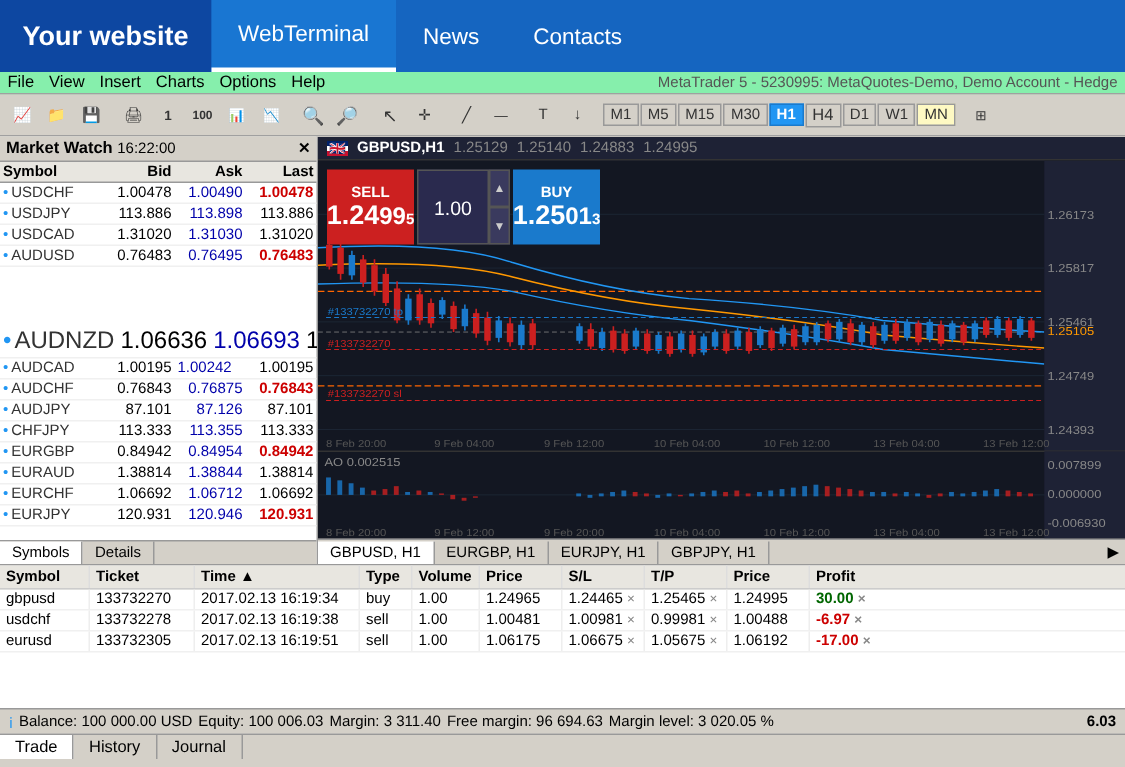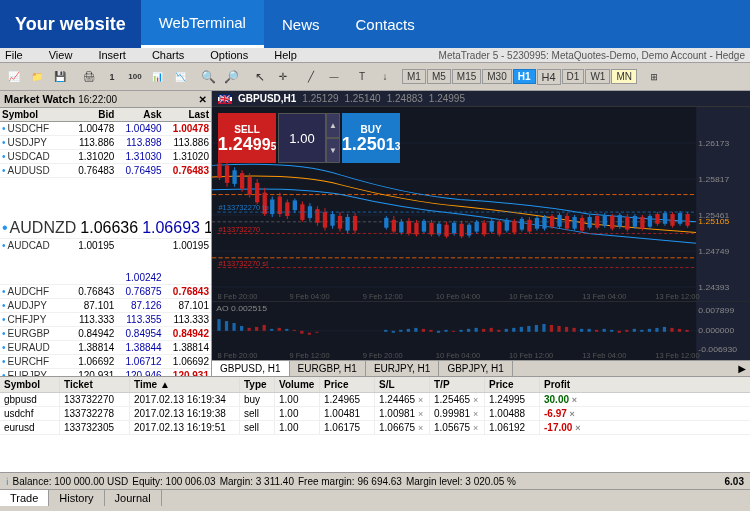--- a/index.html
+++ b/index.html
@@ -14,21 +14,21 @@
 </head>
 <body>
 
 <div style="display:flex; align-items:stretch; height:48px; background:#1565c0;">
   <div style="background:#0d47a1; color:white; font-size:18px; font-weight:bold; padding:0 15px; display:flex; align-items:center; min-width:140px;">Your website</div>
   <div style="color:white; font-size:15px; padding:0 18px; display:flex; align-items:center; cursor:pointer; background:#1976d2; border-bottom:3px solid #fff;">WebTerminal</div>
   <div style="color:white; font-size:15px; padding:0 18px; display:flex; align-items:center; cursor:pointer;">News</div>
   <div style="color:white; font-size:15px; padding:0 18px; display:flex; align-items:center; cursor:pointer;">Contacts</div>
 </div>
 
-<div style="background:#e5e5e5; border-bottom:1px solid #a0a0a0; padding:1px 5px; display:flex; gap:26px; font-size:11px; align-items:center;">
+<div style="background:#86efac; border-bottom:1px solid #a0a0a0; padding:1px 5px; display:flex; gap:10px; font-size:11px; align-items:center;">
   <span>File</span>
   <span>View</span>
   <span>Insert</span>
   <span>Charts</span>
   <span>Options</span>
   <span>Help</span>
   <span style="margin-left:auto; font-size:10px; color:#555;">MetaTrader 5 - 5230995: MetaQuotes-Demo, Demo Account - Hedge</span>
 </div>
 
 <div style="background:#d4d0c8; border-bottom:1px solid #a0a0a0; padding:1px 4px; display:flex; align-items:center; gap:1px; height:28px; flex-wrap:nowrap;">
@@ -124,21 +124,21 @@
       </div>
       <div style="padding:1px 2px;flex:1;text-align:right;">1.06636</div>
       <div style="padding:1px 2px;flex:1;text-align:right;color:#0000aa;">1.06693</div>
       <div style="padding:1px 2px;flex:1;text-align:right;">1.06636</div>
     </div>
           <div style="display: flex; border-bottom: 1px solid rgb(240, 240, 240); font-size: 10px; cursor: pointer;">
       <div style="padding:1px 2px;flex:1.5;text-align:left;color:#333;">
         <span style="color:#2196f3;margin-right:2px;">•</span>AUDCAD
       </div>
       <div style="padding:1px 2px;flex:1;text-align:right;">1.00195</div>
-      <div style="padding:1px 2px;flex:1;text-align:right;color:#0000aa;margin-top:32px;">1.00242</div>
+      <div style="padding:1px 2px;flex:1;color:#0000aa;">1.00242</div>
       <div style="padding:1px 2px;flex:1;text-align:right;">1.00195</div>
     </div>
           <div style="display: flex; border-bottom: 1px solid rgb(240, 240, 240); font-size: 10px; cursor: pointer;">
       <div style="padding:1px 2px;flex:1.5;text-align:left;color:#333;">
         <span style="color:#2196f3;margin-right:2px;">•</span>AUDCHF
       </div>
       <div style="padding:1px 2px;flex:1;text-align:right;">0.76843</div>
       <div style="padding:1px 2px;flex:1;text-align:right;color:#0000aa;">0.76875</div>
       <div style="padding:1px 2px;flex:1;text-align:right;color:#cc0000;font-weight:bold;">0.76843</div>
     </div>
@@ -184,20 +184,24 @@
     </div>
           <div style="display: flex; border-bottom: 1px solid rgb(240, 240, 240); font-size: 10px; cursor: pointer;">
       <div style="padding:1px 2px;flex:1.5;text-align:left;color:#333;">
         <span style="color:#2196f3;margin-right:2px;">•</span>EURJPY
       </div>
       <div style="padding:1px 2px;flex:1;text-align:right;">120.931</div>
       <div style="padding:1px 2px;flex:1;text-align:right;color:#0000aa;">120.946</div>
       <div style="padding:1px 2px;flex:1;text-align:right;color:#cc0000;font-weight:bold;">120.931</div>
     </div>
         </div>
+      <div style="display:flex;background:#d4d0c8;border-top:1px solid #999;">
+        <div style="padding:2px 8px;font-size:10px;border-right:1px solid #999;cursor:pointer;background:#fff;">Symbols</div>
+        <div style="padding:2px 8px;font-size:10px;border-right:1px solid #999;cursor:pointer;">Details</div>
+      </div>
     </div>
 
     <div style="flex:1;display:flex;flex-direction:column;min-width:0;background:#131722;">
 
       <div style="background:#1e2235;padding:2px 6px;display:flex;align-items:center;gap:6px;font-size:10px;color:#ddd;border-bottom:1px solid #333;">
         <div style="width:14px;height:10px;background:linear-gradient(to bottom, #012169 33%, #fff 33%, #fff 66%, #c8102e 66%);font-size:9px;display:flex;align-items:center;justify-content:center;color:white;font-weight:bold;overflow:hidden;">🇬🇧</div>
         <span style="font-weight:bold;color:#fff;">GBPUSD,H1</span>
         <span style="color:#888;">1.25129</span>
         <span style="color:#888;">1.25140</span>
         <span style="color:#888;">1.24883</span>

